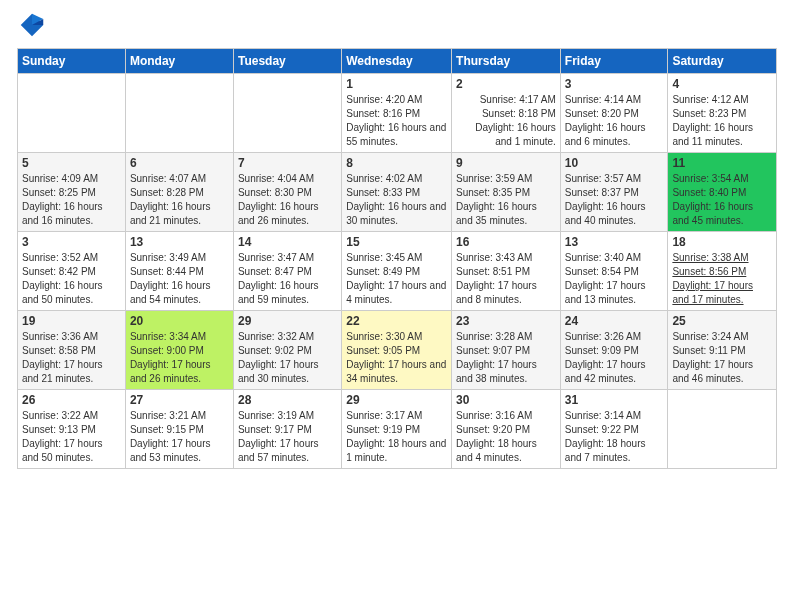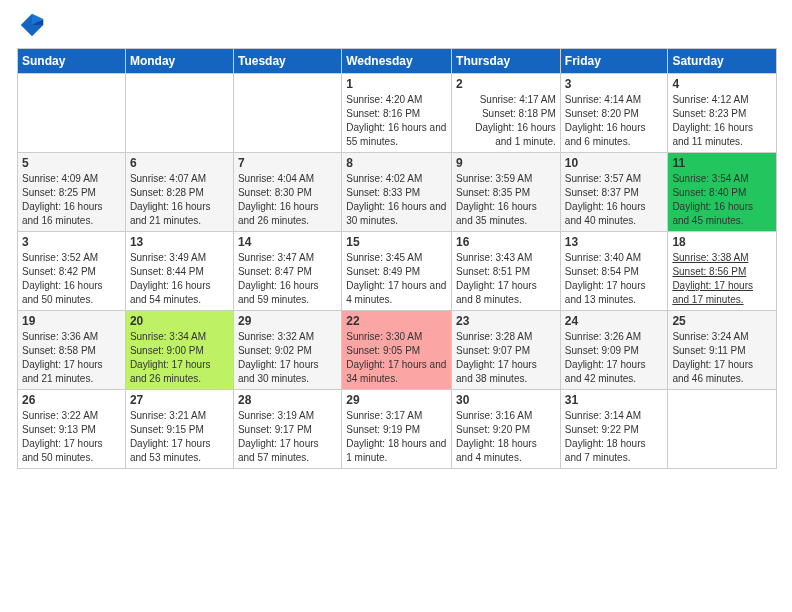--- a/index.html
+++ b/index.html
@@ -264,21 +264,21 @@
             <div class="day-info" style="white-space: pre-line;">Sunrise: 3:34 AM
 Sunset: 9:00 PM
 Daylight: 17 hours and 26 minutes.</div>
           </td>
           <td style="background: rgb(245, 245, 245);">
             <div class="day-number">29</div>
             <div class="day-info" style="white-space: pre-line;">Sunrise: 3:32 AM
 Sunset: 9:02 PM
 Daylight: 17 hours and 30 minutes.</div>
           </td>
-          <td style="background: #fca5a5; margin-top: 41px;">
+          <td style="background: #fef9c3; margin-top: 41px;">
             <div class="day-number">22</div>
             <div class="day-info" style="white-space: pre-line;">Sunrise: 3:30 AM
 Sunset: 9:05 PM
 Daylight: 17 hours and 34 minutes.</div>
           </td>
           <td style="background: rgb(245, 245, 245);">
             <div class="day-number">23</div>
             <div class="day-info" style="white-space: pre-line;">Sunrise: 3:28 AM
 Sunset: 9:07 PM
 Daylight: 17 hours and 38 minutes.</div>

